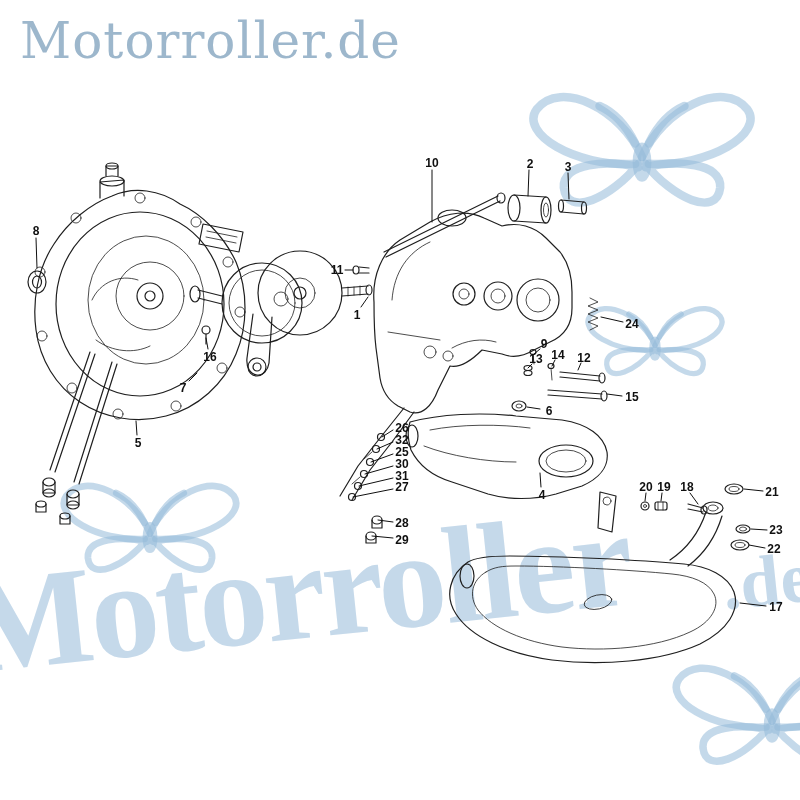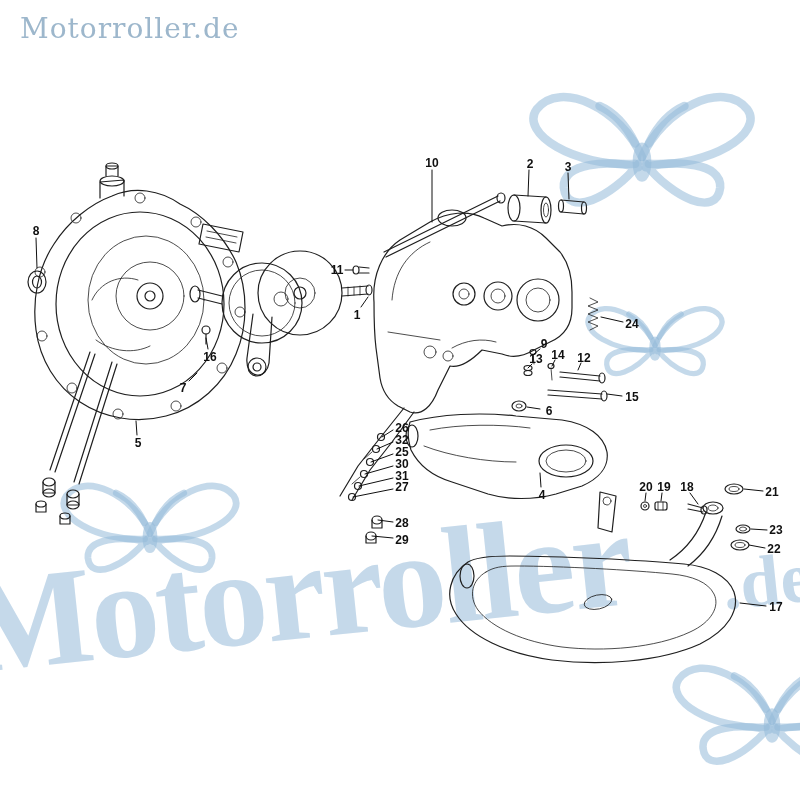--- a/index.html
+++ b/index.html
@@ -4,21 +4,21 @@
 <style>
   html,body{margin:0;padding:0;background:#fff;}
   .stage{
     position:relative;width:800px;height:800px;background:#fff;
     overflow:hidden;font-family:"Liberation Sans",sans-serif;
   }
   
   .header-watermark{
     position:absolute;top:12px;left:20px;
     font-family:"DejaVu Serif",serif;
-    font-size:28px;letter-spacing:1px;
+    font-size:50px;letter-spacing:1px;
     color:#9db7cc;user-select:none;white-space:nowrap;text-align:right;
   }
   .diagonal-watermark{
     position:absolute;left:-45px;top:548px;width:1100px;
     font-family:"Liberation Serif",serif;font-weight:bold;
     font-size:138px;letter-spacing:-3px;white-space:nowrap;
     color:rgba(150,186,216,0.55);
     transform:rotate(-6deg);transform-origin:left top;
     user-select:none;pointer-events:none;
   }

